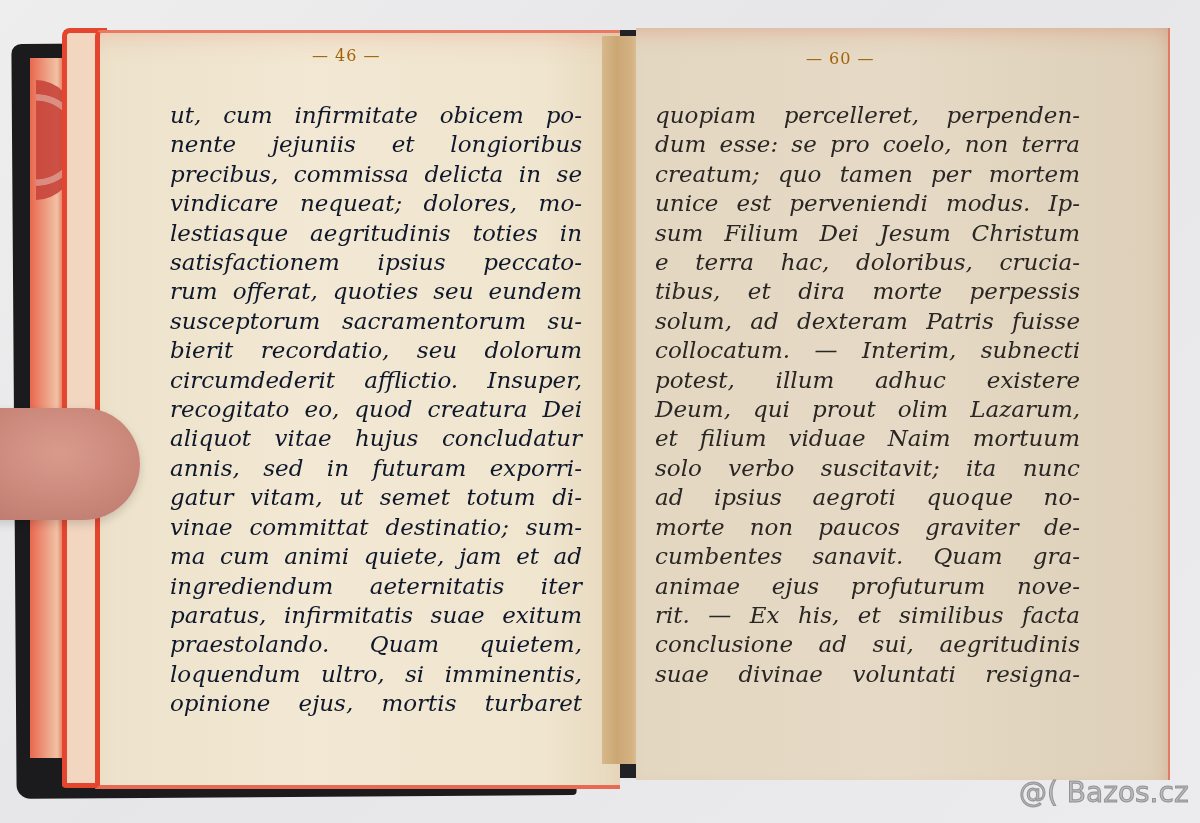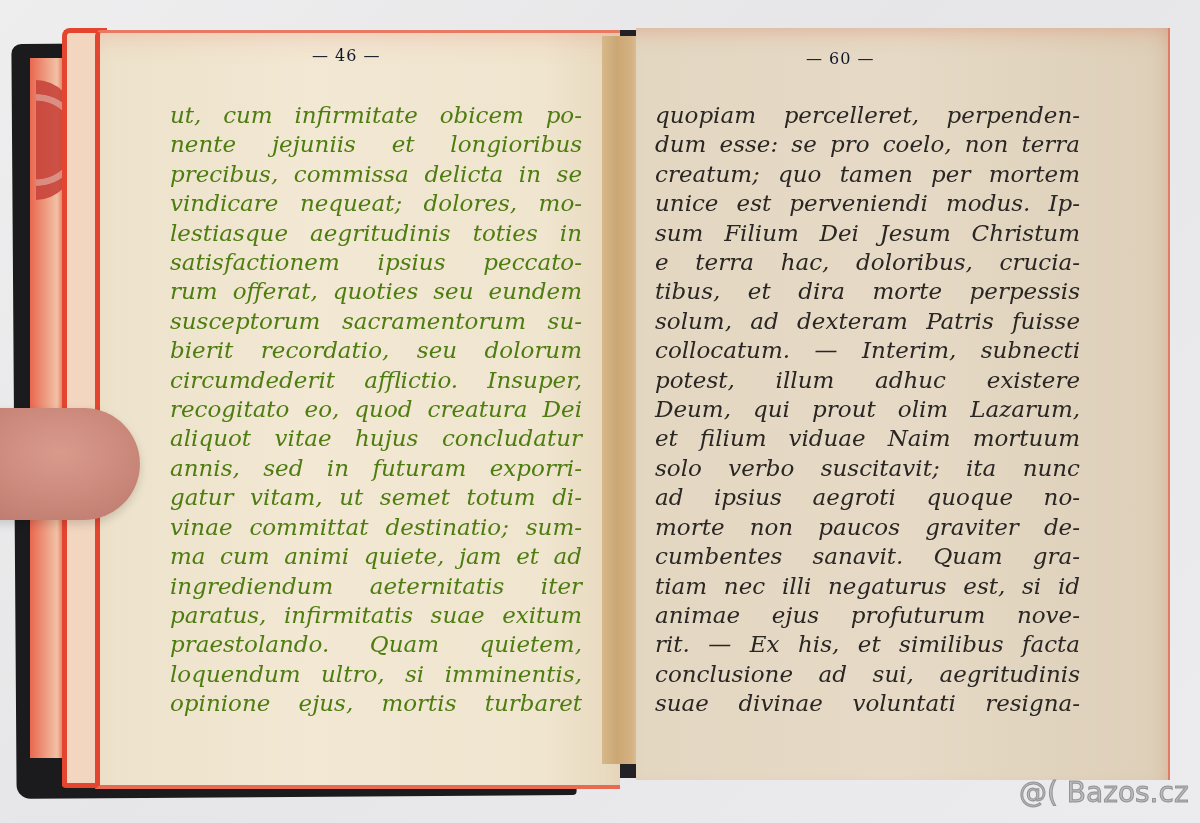--- a/index.html
+++ b/index.html
@@ -66,29 +66,29 @@
     
     #finger {
       left: -40px; top: 408px; width: 180px; height: 112px;
       border-radius: 20px 70px 70px 40px;
       background: radial-gradient(ellipse at 55% 40%, #d99a8c 0%, #c9877a 55%, #b9766b 100%);
       box-shadow: 0 4px 10px rgba(0,0,0,0.15);
     }
 
     
     .page-num {
-      position: absolute; top: 46px; font-size: 16px; color: #0f172a; letter-spacing: 1px;
+      position: absolute; top: 46px; font-size: 16px; color: #a16207; letter-spacing: 1px;
     }
     .text-block {
       position: absolute; font-family: "DejaVu Serif", serif; font-style: italic;
       font-size: 23px; line-height: 29.4px; color: #2a2623;
     }
     .text-line { white-space: nowrap; text-align: justify; text-align-last: justify; }
     #left-text { left: 170px; top: 101px; width: 412px; }
-    #left-text .text-line { color: #4d7c0f; }
+    #left-text .text-line { color: #0f172a; }
     #right-text { left: 655px; top: 101px; width: 425px; }
 
     #watermark {
       left: 1003px; top: 776px; font-family: "DejaVu Sans", sans-serif;
       font-size: 28px; color: rgba(150,150,150,0.55); margin-left: 16px;
       -webkit-text-stroke: 1px rgba(120,120,120,0.7);
     }
   </style>
 </head>
 <body>
@@ -140,21 +140,20 @@
   <div class="text-line">tibus, et dira morte perpessis</div>
   <div class="text-line">solum, ad dexteram Patris fuisse</div>
   <div class="text-line">collocatum. — Interim, subnecti</div>
   <div class="text-line">potest, illum adhuc existere</div>
   <div class="text-line">Deum, qui prout olim Lazarum,</div>
   <div class="text-line">et filium viduae Naim mortuum</div>
   <div class="text-line">solo verbo suscitavit; ita nunc</div>
   <div class="text-line">ad ipsius aegroti quoque no-</div>
   <div class="text-line">morte non paucos graviter de-</div>
   <div class="text-line">cumbentes sanavit. Quam gra-</div>
-  <div class="text-line">tiam nec illi negaturus est, si id</div>
   <div class="text-line">animae ejus profuturum nove-</div>
   <div class="text-line">rit. — Ex his, et similibus facta</div>
   <div class="text-line">conclusione ad sui, aegritudinis</div>
   <div class="text-line">suae divinae voluntati resigna-</div>
 </div>
 
 <div class="abs" id="finger"></div>
 
 <div class="abs" id="watermark">@( Bazos.cz</div>
 

